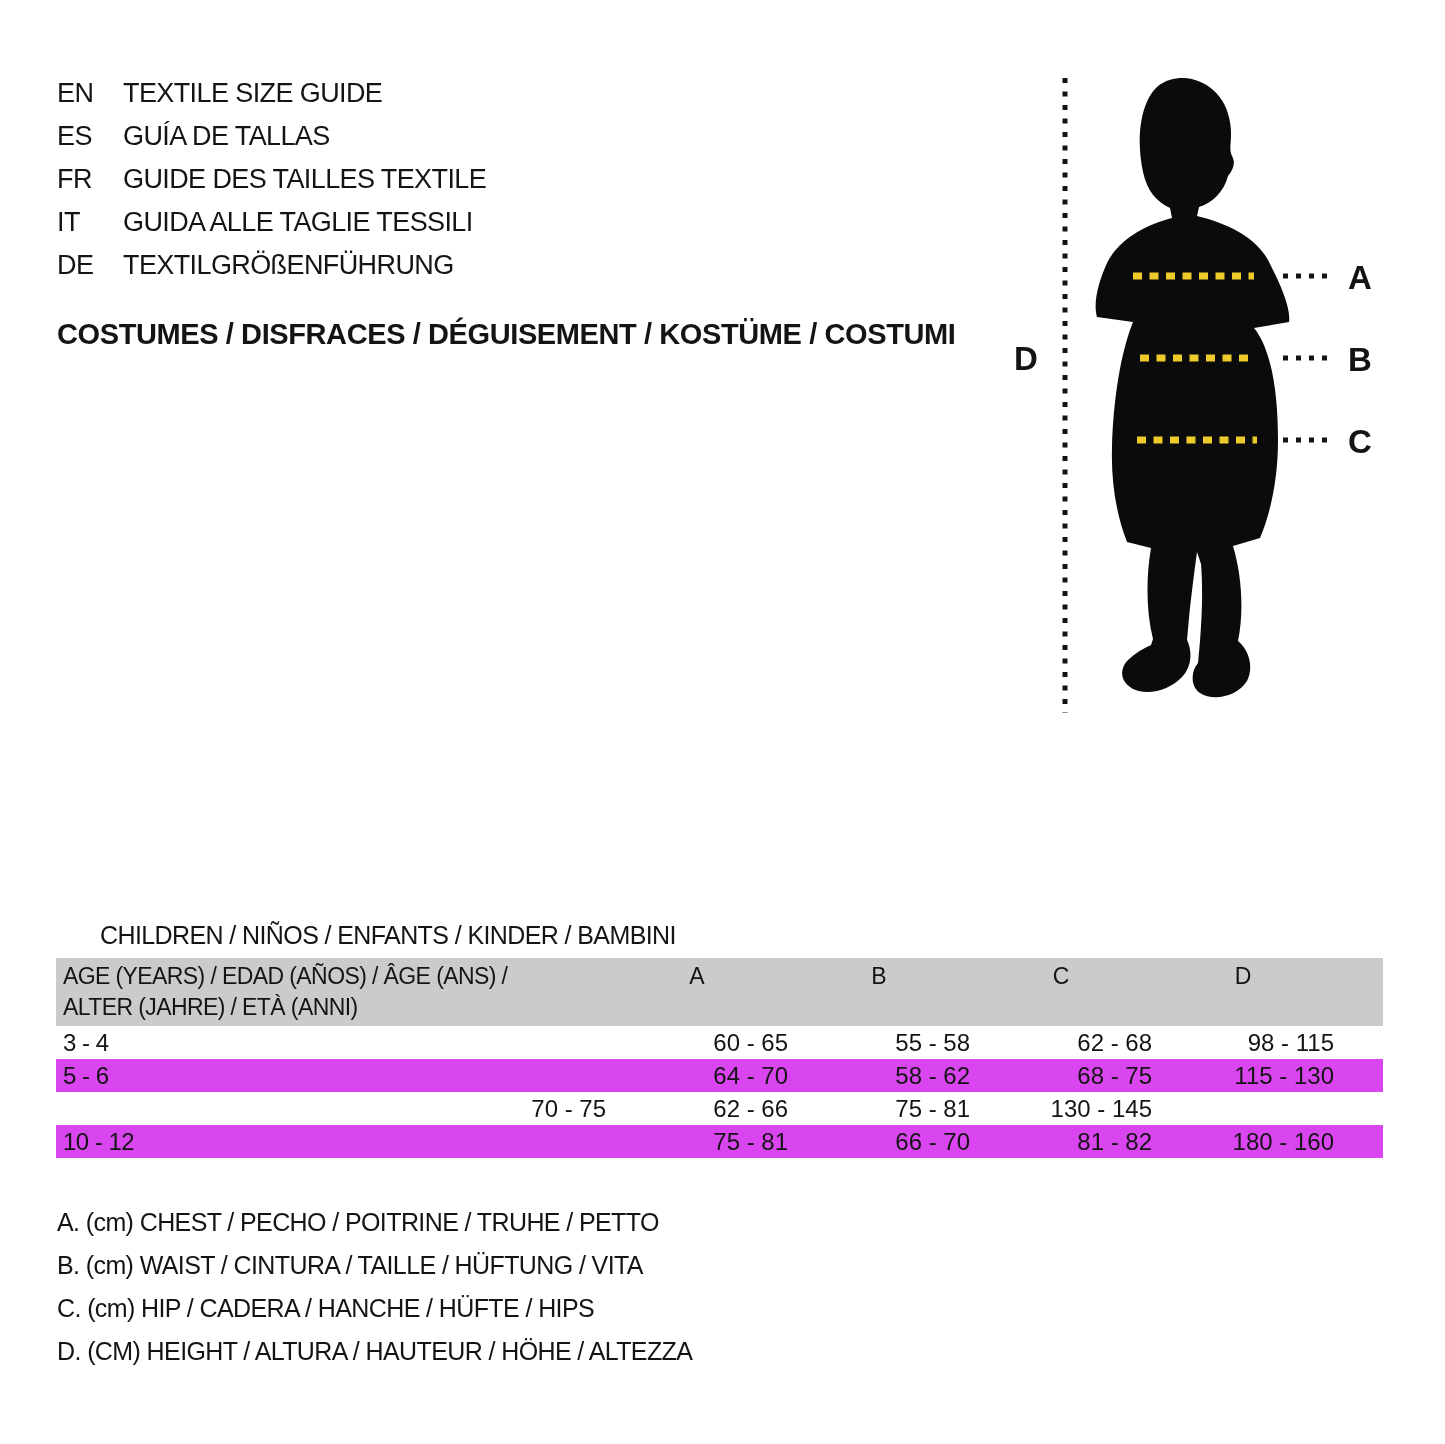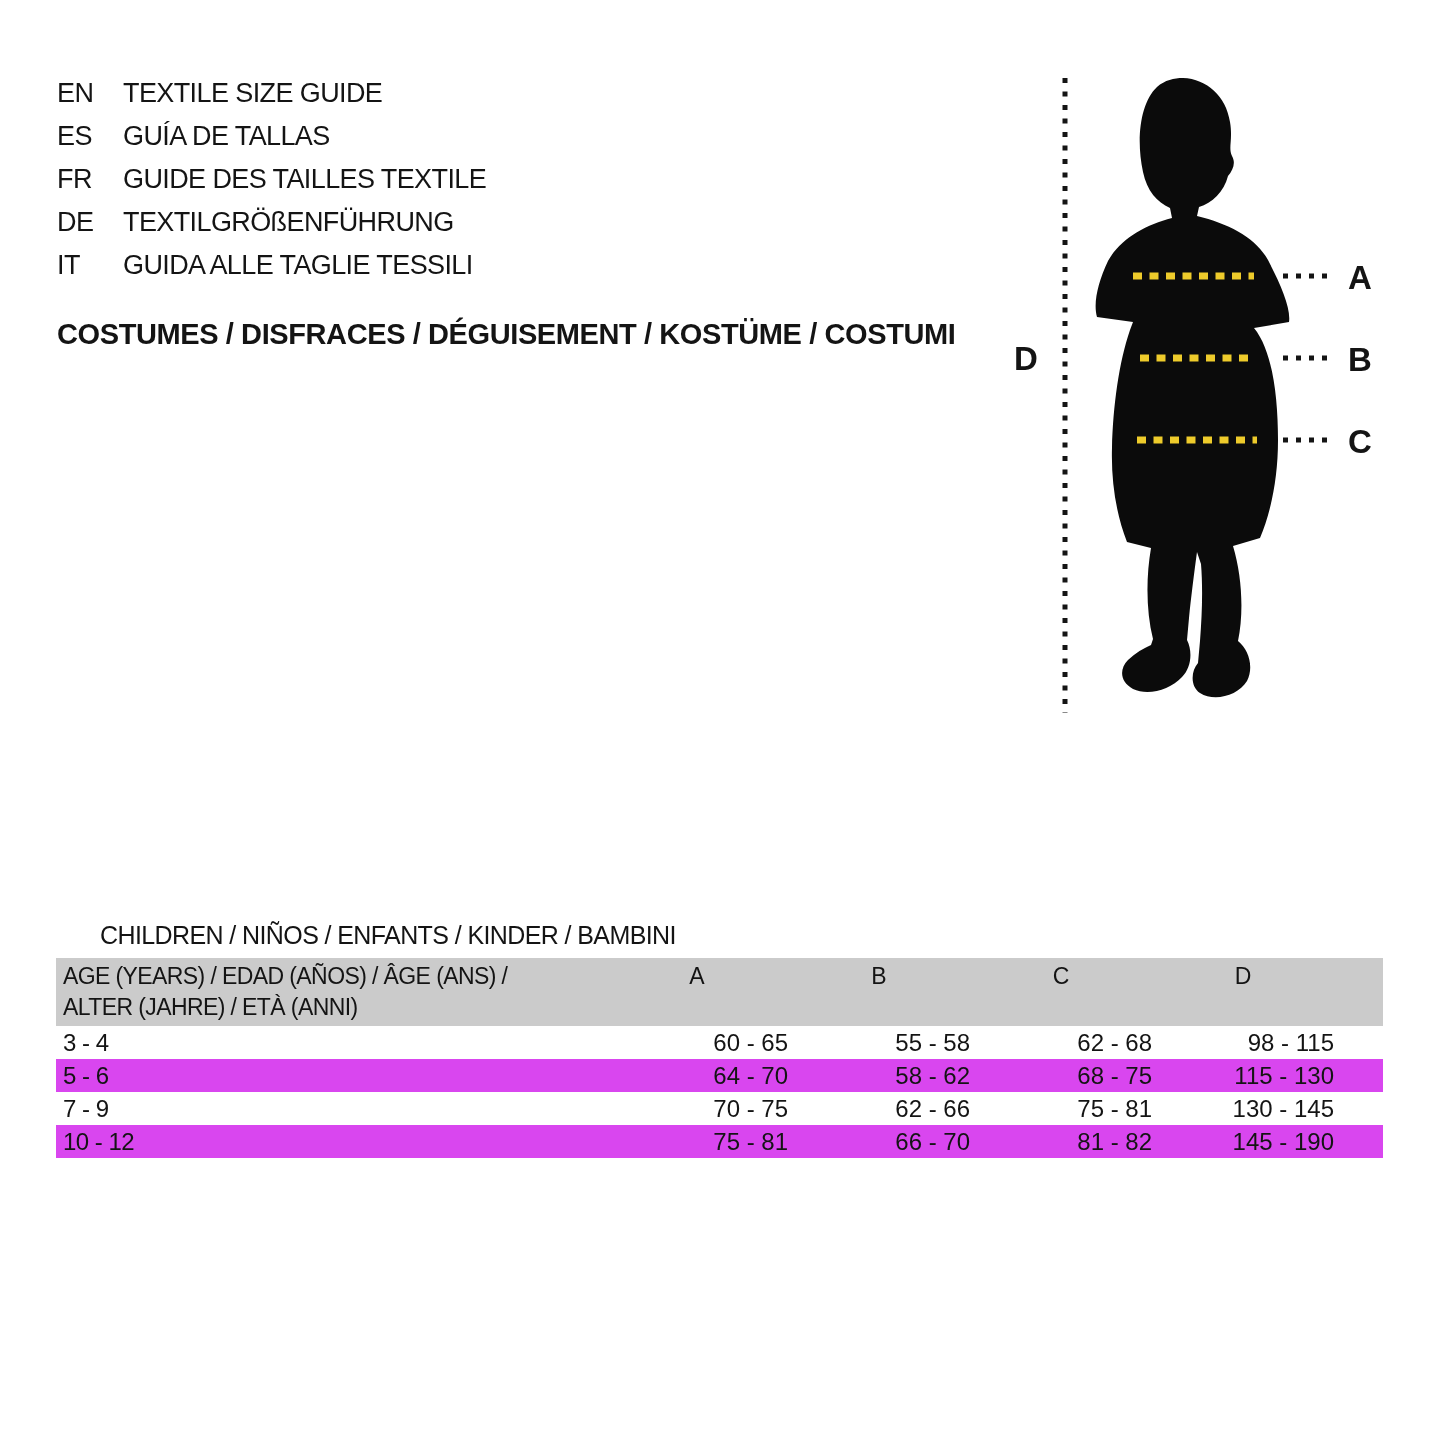--- a/index.html
+++ b/index.html
@@ -134,26 +134,26 @@
     </div>
     <div class="lang-row">
       <span class="lang-code">ES</span>
       <span class="lang-label">GUÍA DE TALLAS</span>
     </div>
     <div class="lang-row">
       <span class="lang-code">FR</span>
       <span class="lang-label">GUIDE DES TAILLES TEXTILE</span>
     </div>
     <div class="lang-row">
+      <span class="lang-code">IT</span>
+      <span class="lang-label">GUIDA ALLE TAGLIE TESSILI</span>
+    </div>
+    <div class="lang-row">
       <span class="lang-code">DE</span>
       <span class="lang-label">TEXTILGRÖßENFÜHRUNG</span>
-    </div>
-    <div class="lang-row">
-      <span class="lang-code">IT</span>
-      <span class="lang-label">GUIDA ALLE TAGLIE TESSILI</span>
     </div>
   </section>
 
   <h1 class="category-title">COSTUMES / DISFRACES / DÉGUISEMENT / KOSTÜME / COSTUMI</h1>
 
   <svg class="figure-svg" viewBox="990 60 410 670" xmlns="http://www.w3.org/2000/svg">
 
     <line x1="1065" y1="78" x2="1065" y2="713" stroke="#141414" stroke-width="5" stroke-dasharray="5 8.5"></line>
 
     <path fill="#0b0b0b" d="M 1183 78
@@ -239,29 +239,34 @@
       <div class="val">98 - 115</div>
     </div>
     <div class="trow alt">
       <div class="age-cell">5 - 6</div>
       <div class="val">64 - 70</div>
       <div class="val">58 - 62</div>
       <div class="val">68 - 75</div>
       <div class="val">115 - 130</div>
     </div>
     <div class="trow">
-      <div class="age-cell">7 - 9</div>
       <div class="val">70 - 75</div>
       <div class="val">62 - 66</div>
       <div class="val">75 - 81</div>
       <div class="val">130 - 145</div>
     </div>
     <div class="trow alt">
       <div class="age-cell">10 - 12</div>
       <div class="val">75 - 81</div>
       <div class="val">66 - 70</div>
       <div class="val">81 - 82</div>
-      <div class="val">145 - 190</div>
+      <div class="val">180 - 160</div>
     </div>
   </div>
 
+  <div class="legend">
+    <div class="legend-line">A. (cm) CHEST / PECHO / POITRINE / TRUHE / PETTO</div>
+    <div class="legend-line">B. (cm) WAIST / CINTURA / TAILLE / HÜFTUNG / VITA</div>
+    <div class="legend-line">C. (cm) HIP / CADERA / HANCHE / HÜFTE / HIPS</div>
+    <div class="legend-line">D. (CM) HEIGHT / ALTURA / HAUTEUR / HÖHE / ALTEZZA</div>
+  </div>
 
 </div>
 
 </body></html>

